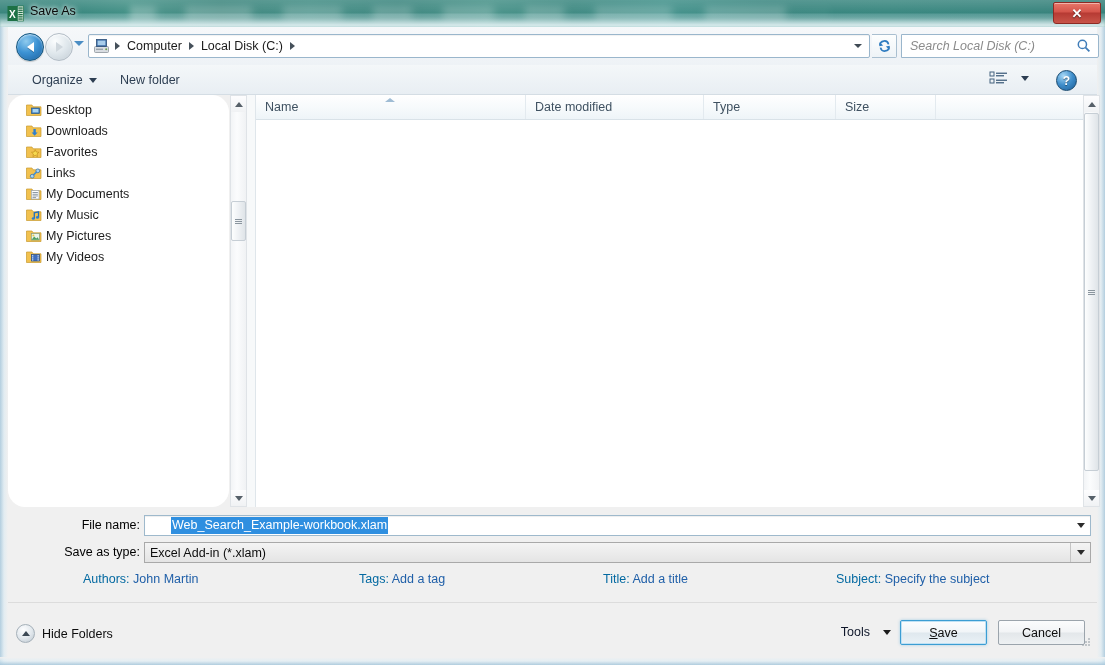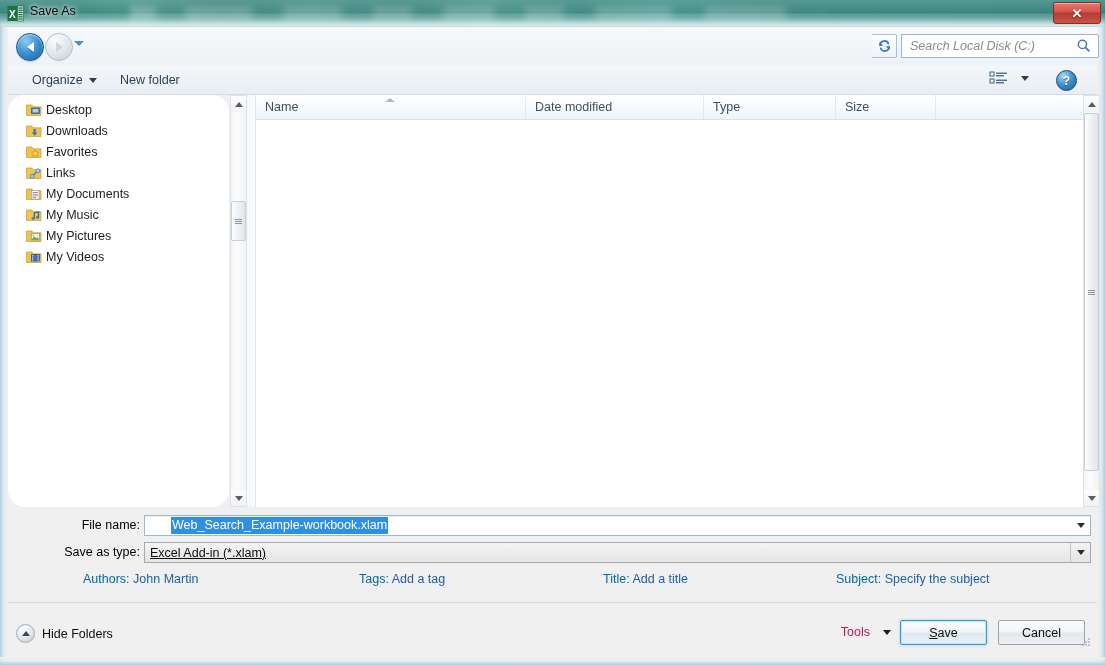--- a/index.html
+++ b/index.html
@@ -366,21 +366,20 @@
   }
   .fld-combo {
     left: 136px; top: 35px; width: 947px;
     background: linear-gradient(to bottom, #f4f4f4, #e4e4e4);
     border: 1px solid #a9a9a9;
   }
   .fld-combo-text {
     margin-left: 5px;
     font-size: 12.5px; color: #0d0d0d;
     white-space: nowrap;
-    text-decoration: underline;
   }
   .combo-arrow-box {
     position: absolute; right: 0; top: 0;
     width: 19px; height: 100%;
     display: flex; align-items: center; justify-content: center;
     border-left: 1px solid #c4c4c4;
   }
   .combo-arrow-box.plain { border-left: none; }
   .chev {
     width: 0; height: 0;
@@ -417,21 +416,21 @@
   .hf-tri {
     width: 0; height: 0;
     border-left: 4px solid transparent; border-right: 4px solid transparent;
     border-bottom: 5px solid #3b4854;
   }
   .hf-text { font-size: 12.5px; color: #0d0d0d; }
 
   .tools-btn {
     position: absolute; right: 206px; top: 22px;
     display: flex; align-items: center;
-    font-size: 12.5px; color: #be185d; cursor: default;
+    font-size: 12.5px; color: #0f172a; cursor: default;
   }
   .tools-caret {
     width: 0; height: 0; margin-left: 13px;
     border-left: 4px solid transparent; border-right: 4px solid transparent;
     border-top: 5px solid #1b1b1b;
   }
 
   .btn {
     position: absolute; top: 17px;
     width: 87px; height: 25px;
@@ -495,20 +494,35 @@
   <div class="navbar">
 
     <div class="nav-back">
       <span class="nav-arrow-w arrow-left-white"></span>
     </div>
     <div class="nav-fwd">
       <span class="nav-arrow-w arrow-right-gray"></span>
     </div>
     <div class="nav-dd"></div>
 
+    <div class="addressbar">
+      <svg class="addr-icon" viewBox="0 0 17 16">
+        <rect x="1.5" y="8.5" width="14" height="6" rx="1" fill="#d9dde2" stroke="#8d949c" stroke-width="0.8"></rect>
+        <rect x="3" y="10.6" width="7" height="1.4" fill="#9aa3ab"></rect>
+        <circle cx="13.2" cy="11.3" r="1" fill="#6f9f4f"></circle>
+        <rect x="3.5" y="1.5" width="10" height="7" fill="#3f6fa8" stroke="#2c4f78" stroke-width="0.8"></rect>
+        <rect x="4.6" y="2.6" width="7.8" height="4.6" fill="#a8cdeb"></rect>
+      </svg>
+      <span class="crumb-sep"></span>
+      <span class="crumb">Computer</span>
+      <span class="crumb-sep"></span>
+      <span class="crumb">Local Disk (C:)</span>
+      <span class="crumb-sep"></span>
+      <span class="addr-dd"></span>
+    </div>
 
     <div class="refresh-btn">
       <svg width="15" height="14" viewBox="0 0 15 14">
         <path d="M3 6.5 A4.3 4.3 0 0 1 11.5 5.4" fill="none" stroke="#2f7cc0" stroke-width="1.7"></path>
         <path d="M2.6 3.3 L2.4 7.2 L6.2 6.6 Z" fill="#2f7cc0"></path>
         <path d="M12 7.5 A4.3 4.3 0 0 1 3.5 8.6" fill="none" stroke="#2f7cc0" stroke-width="1.7"></path>
         <path d="M12.4 10.7 L12.6 6.8 L8.8 7.4 Z" fill="#2f7cc0"></path>
       </svg>
     </div>
 

